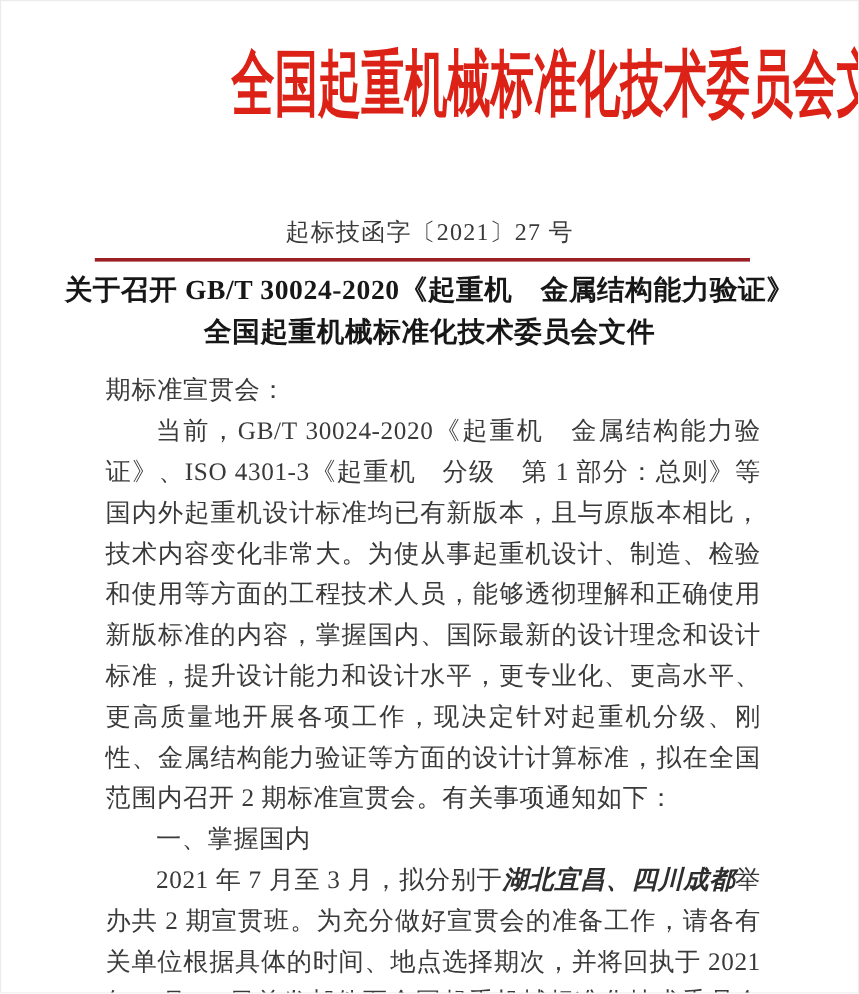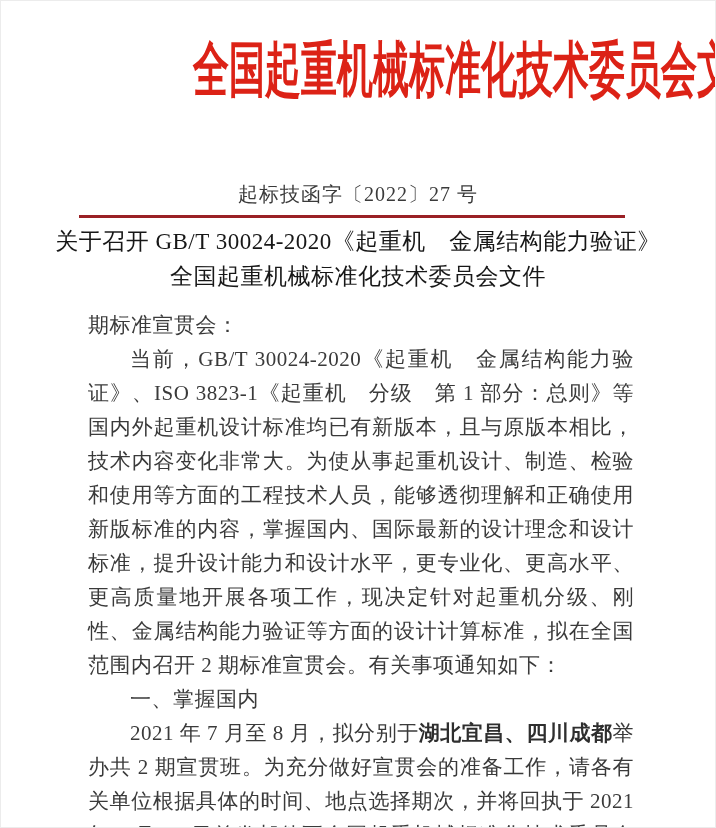--- a/index.html
+++ b/index.html
@@ -57,21 +57,21 @@
     height: 3px;
     background: #9a2025;
   }
 
   
   .subject {
     margin: 6px 0 0 0;
     padding: 0;
     text-align: center;
     font-size: 23px;
-    font-weight: normal;
+    font-weight: bold;
     color: #171717;
     line-height: 35px;
     letter-spacing: 0.5px;
   }
   .subject-line { display: block; }
 
   
   .body-text {
     margin-top: 14px;
     margin-left: 87px;
@@ -80,43 +80,43 @@
     line-height: 34px;
     color: #3a3a3a;
     text-align: justify;
     letter-spacing: 0.5px;
   }
   .body-text p {
     margin: 0;
     padding: 0;
   }
   .indent { text-indent: 2em; }
-  .plan-cities { font-weight: bold; color: #2e2e2e; }
+  .plan-cities { font-weight: bold; color: #2e2e2e; font-style: italic; }
 </style>
 </head>
 <body>
 
 <div class="page">
 
   <div class="masthead">
     <span class="masthead-text">全国起重机械标准化技术委员会文件</span>
   </div>
 
-  <div class="doc-number">起标技函字〔2022〕27 号</div>
+  <div class="doc-number">起标技函字〔2021〕27 号</div>
 
   <div class="red-rule"></div>
 
   <h1 class="subject">
     <span class="subject-line">关于召开 GB/T 30024-2020《起重机　金属结构能力验证》</span>
     <span class="subject-line">全国起重机械标准化技术委员会文件</span>
   </h1>
 
   <div class="body-text">
     <p class="salutation">期标准宣贯会：</p>
 
-    <p class="indent">当前，GB/T 30024-2020《起重机　金属结构能力验证》、ISO 3823-1《起重机　分级　第 1 部分：总则》等国内外起重机设计标准均已有新版本，且与原版本相比，技术内容变化非常大。为使从事起重机设计、制造、检验和使用等方面的工程技术人员，能够透彻理解和正确使用新版标准的内容，掌握国内、国际最新的设计理念和设计标准，提升设计能力和设计水平，更专业化、更高水平、更高质量地开展各项工作，现决定针对起重机分级、刚性、金属结构能力验证等方面的设计计算标准，拟在全国范围内召开 2 期标准宣贯会。有关事项通知如下：</p>
+    <p class="indent">当前，GB/T 30024-2020《起重机　金属结构能力验证》、ISO 4301-3《起重机　分级　第 1 部分：总则》等国内外起重机设计标准均已有新版本，且与原版本相比，技术内容变化非常大。为使从事起重机设计、制造、检验和使用等方面的工程技术人员，能够透彻理解和正确使用新版标准的内容，掌握国内、国际最新的设计理念和设计标准，提升设计能力和设计水平，更专业化、更高水平、更高质量地开展各项工作，现决定针对起重机分级、刚性、金属结构能力验证等方面的设计计算标准，拟在全国范围内召开 2 期标准宣贯会。有关事项通知如下：</p>
 
     <p class="indent">一、掌握国内</p>
 
-    <p class="indent"><span>2021 年 7 月至 8 月，拟分别于</span><span class="plan-cities">湖北宜昌、四川成都</span><span>举办共 2 期宣贯班。为充分做好宣贯会的准备工作，请各有关单位根据具体的时间、地点选择期次，并将回执于 2021 年 5 月 20 日前发邮件至全国起重机械标准化技术委员会秘书处。</span></p>
+    <p class="indent"><span>2021 年 7 月至 3 月，拟分别于</span><span class="plan-cities">湖北宜昌、四川成都</span><span>举办共 2 期宣贯班。为充分做好宣贯会的准备工作，请各有关单位根据具体的时间、地点选择期次，并将回执于 2021 年 5 月 20 日前发邮件至全国起重机械标准化技术委员会秘书处。</span></p>
   </div>
 
 </div>
 
 </body></html>

